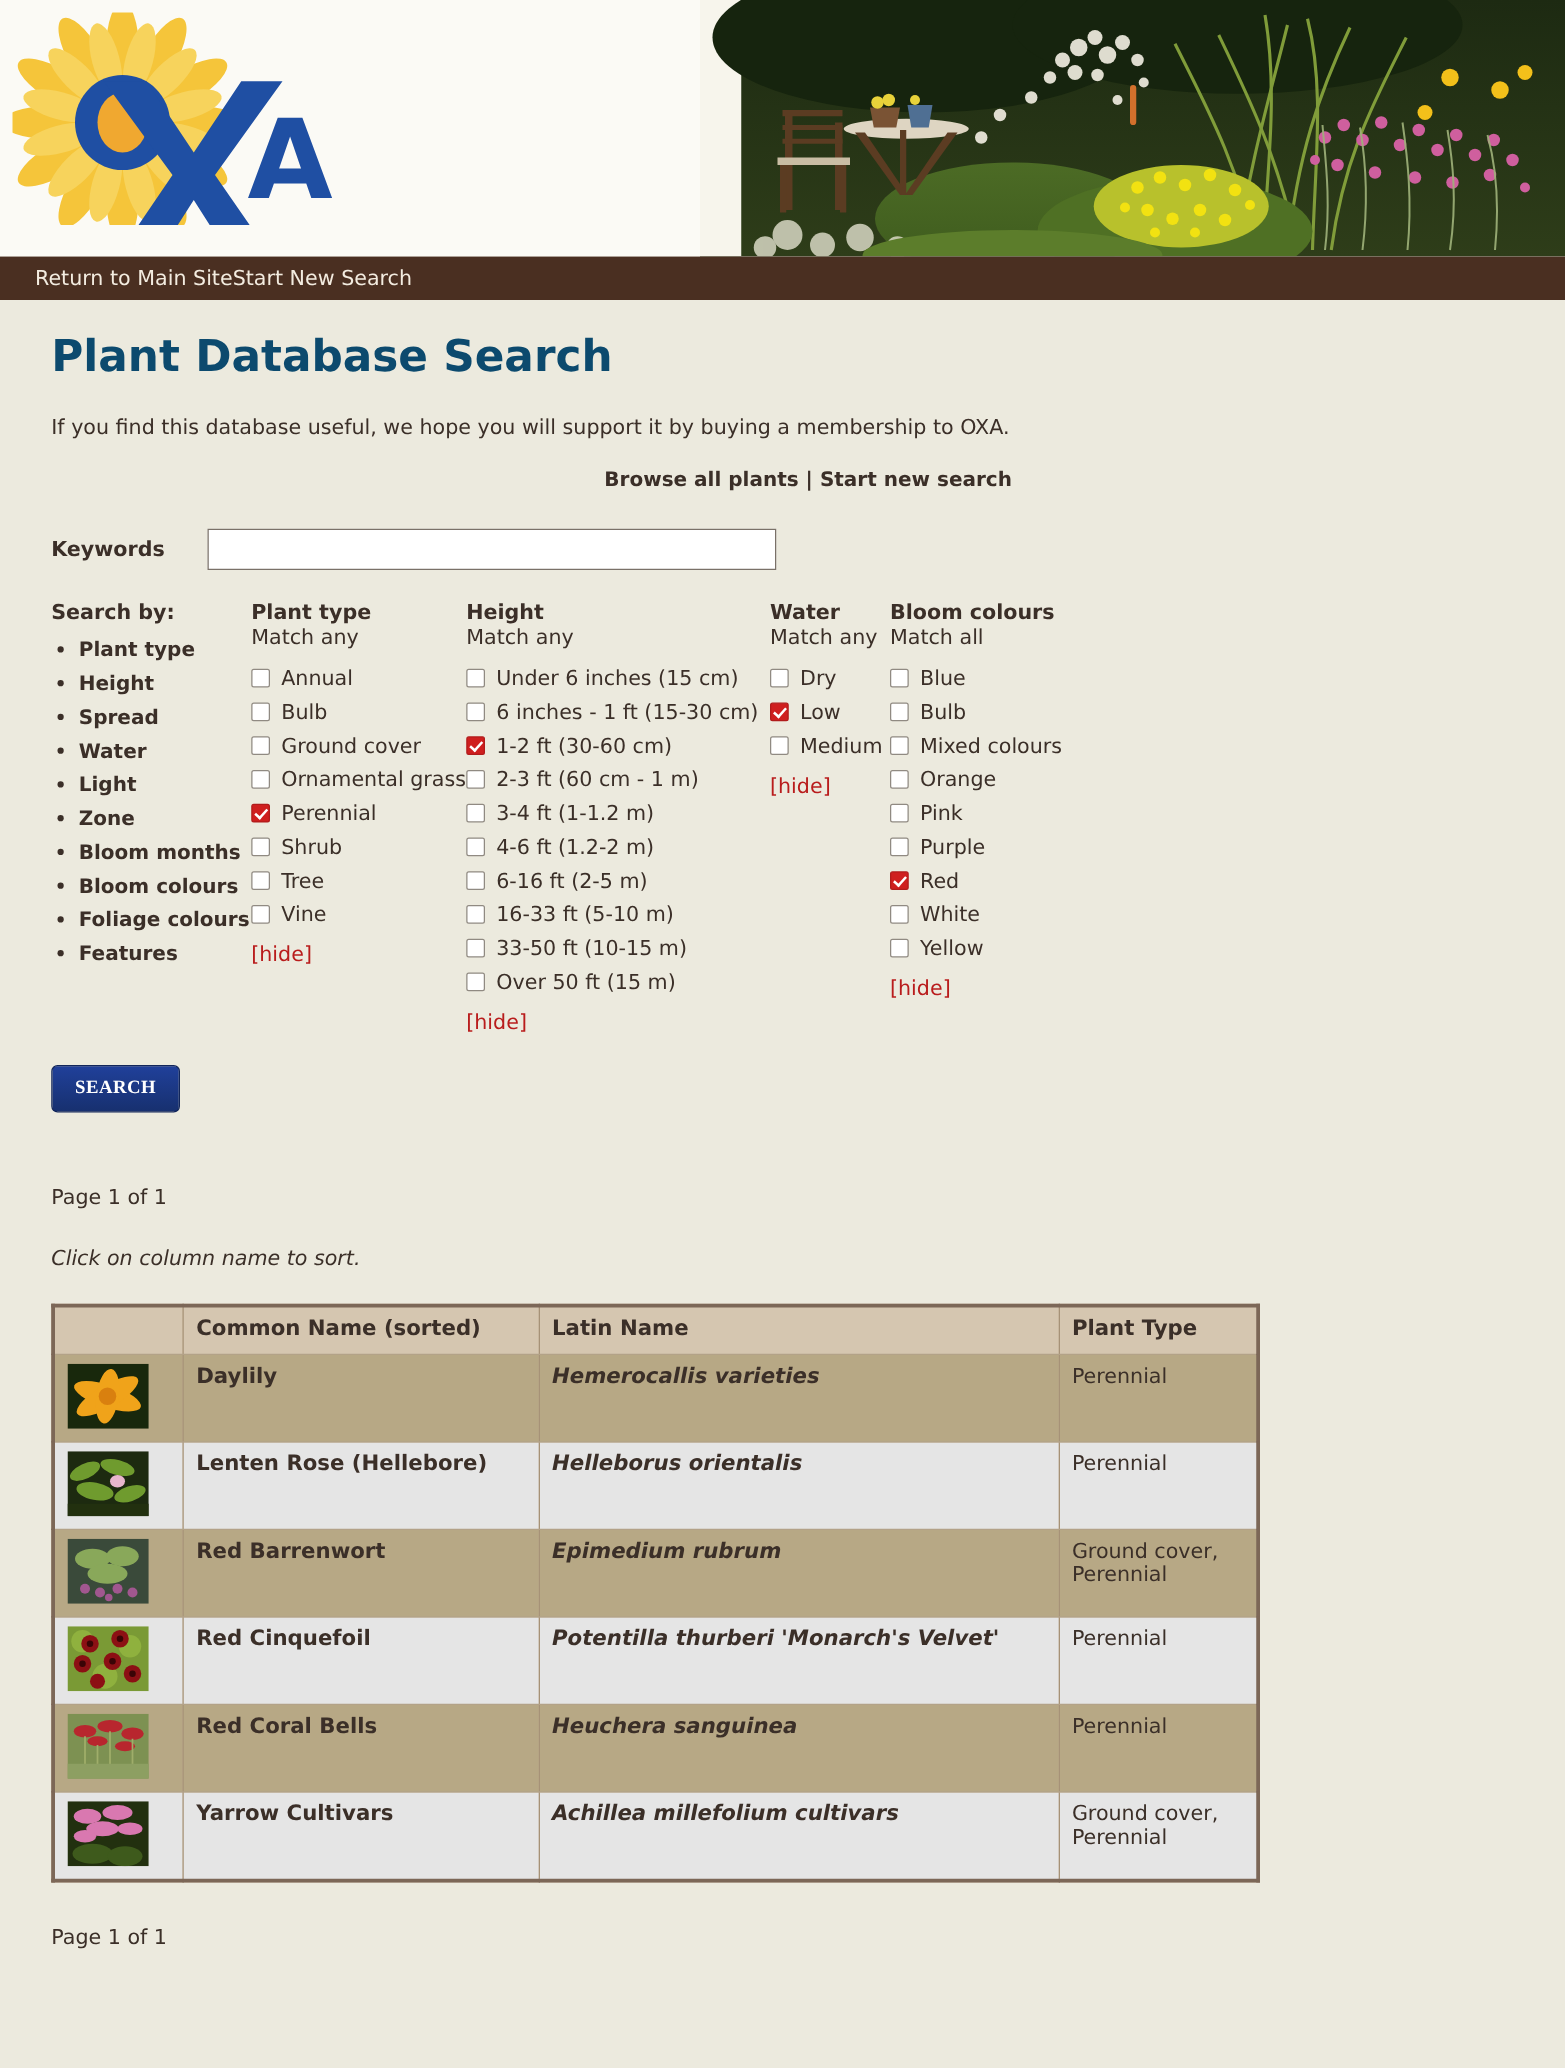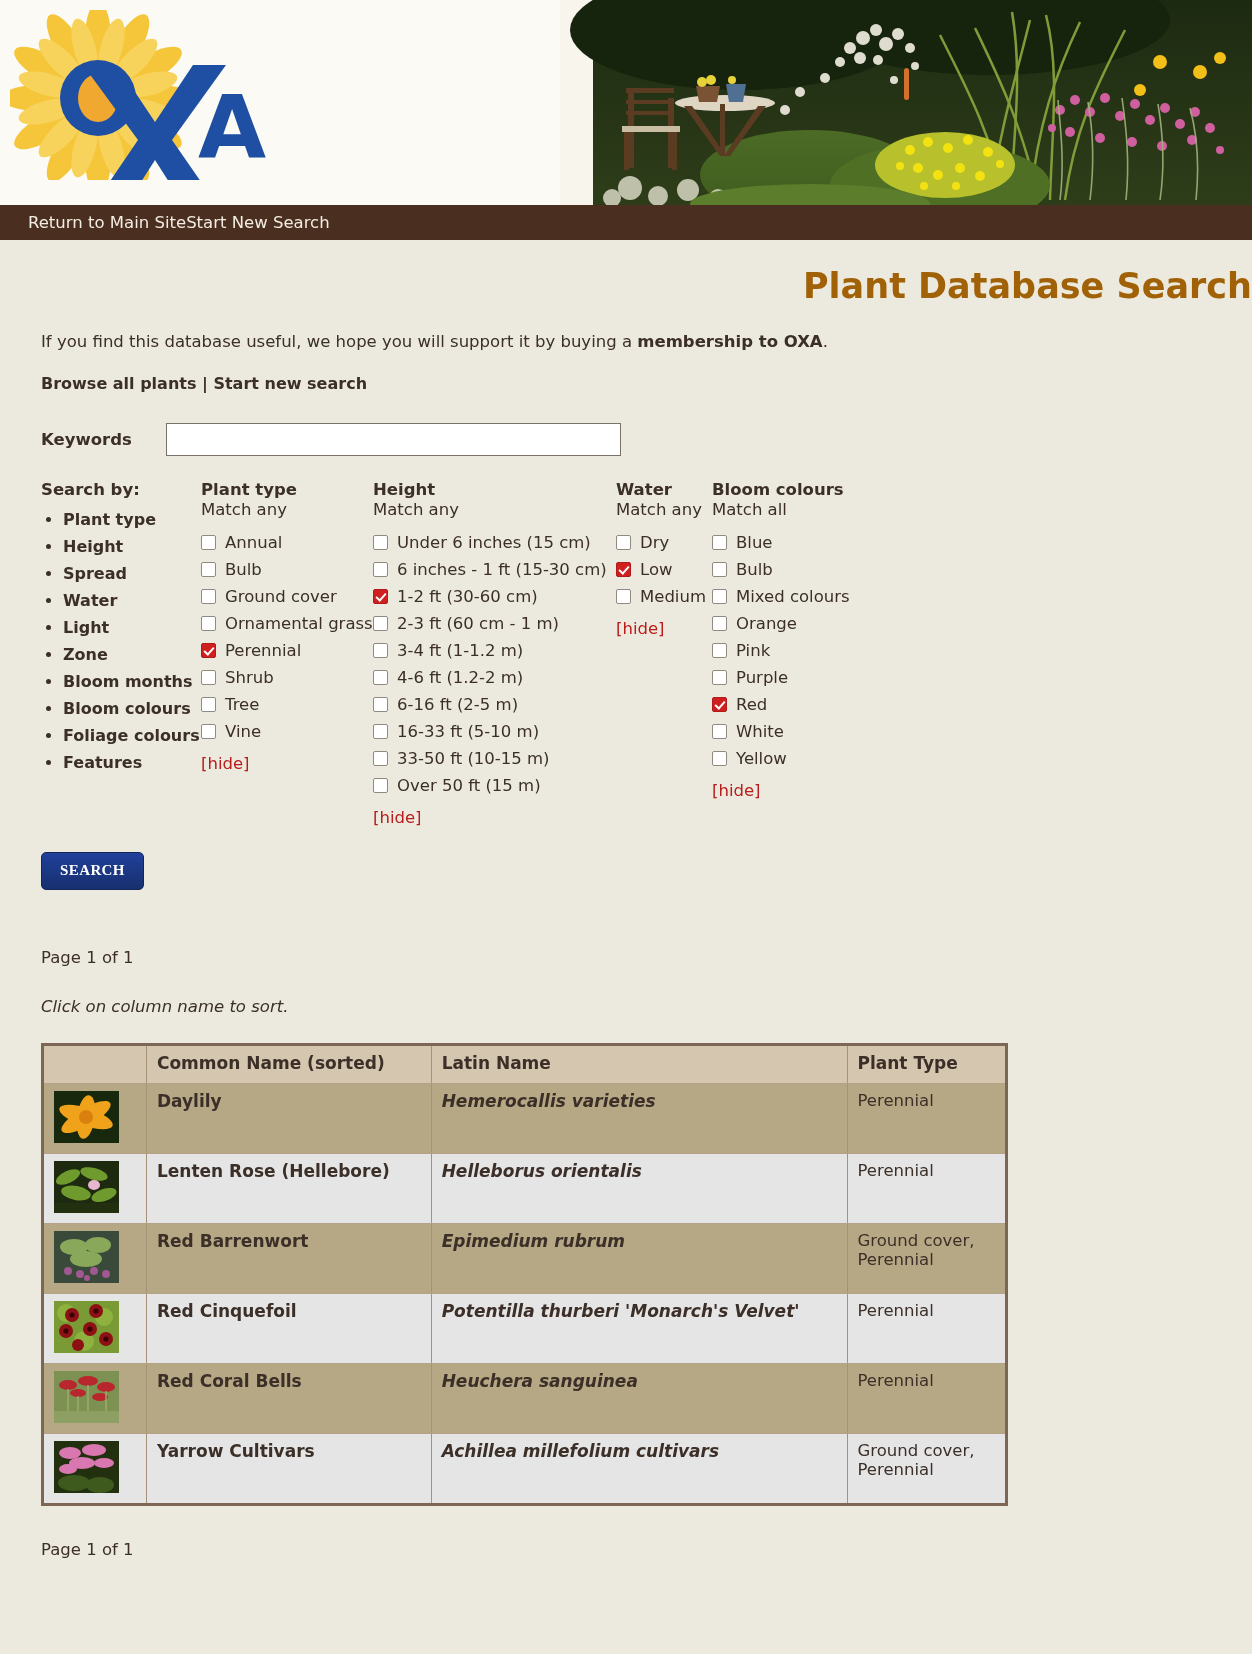--- a/index.html
+++ b/index.html
@@ -26,28 +26,27 @@
     display:flex; align-items:center; padding-left:28px; 
   }
   .navbar a {
     color:#f3ece0; text-decoration:none; font-size:16.5px;
     font-family:"DejaVu Sans", sans-serif;
   }
 
   
   .content { padding:0 0 0 41px; position:relative; }
   h1.page-title {
-    font-size:35px; font-weight:bold; color:#a16207;
+    font-size:35px; font-weight:bold; color:#0c4a6e;
     margin:26px 0 0 0; letter-spacing:0px;
     font-family:"DejaVu Sans", sans-serif;
-    text-align:right;
   }
   .intro { font-size:16.5px; margin:26px 0 0 0; color:#3b2f28; }
-  .intro b { font-weight:bold;margin-top:40px; }
-  .browse-line { font-size:16px; font-weight:bold; margin:23px 0 0 0; }
+  .intro b { font-weight:normal;margin-top:40px; }
+  .browse-line { font-size:16px; font-weight:bold; margin:23px 0 0 0;text-align:center; }
   .browse-line .sep { font-weight:bold; }
 
   
   .keywords-row { margin-top:30px; display:flex; align-items:center; }
   .keywords-label { font-weight:bold; font-size:16.5px; width:125px; }
   .keywords-input {
     width:455px; height:33px; border:1px solid #7a7168; background:#fff;
     font-family:"DejaVu Sans", sans-serif; font-size:15px; padding:2px 5px;
     outline:none;
   }

